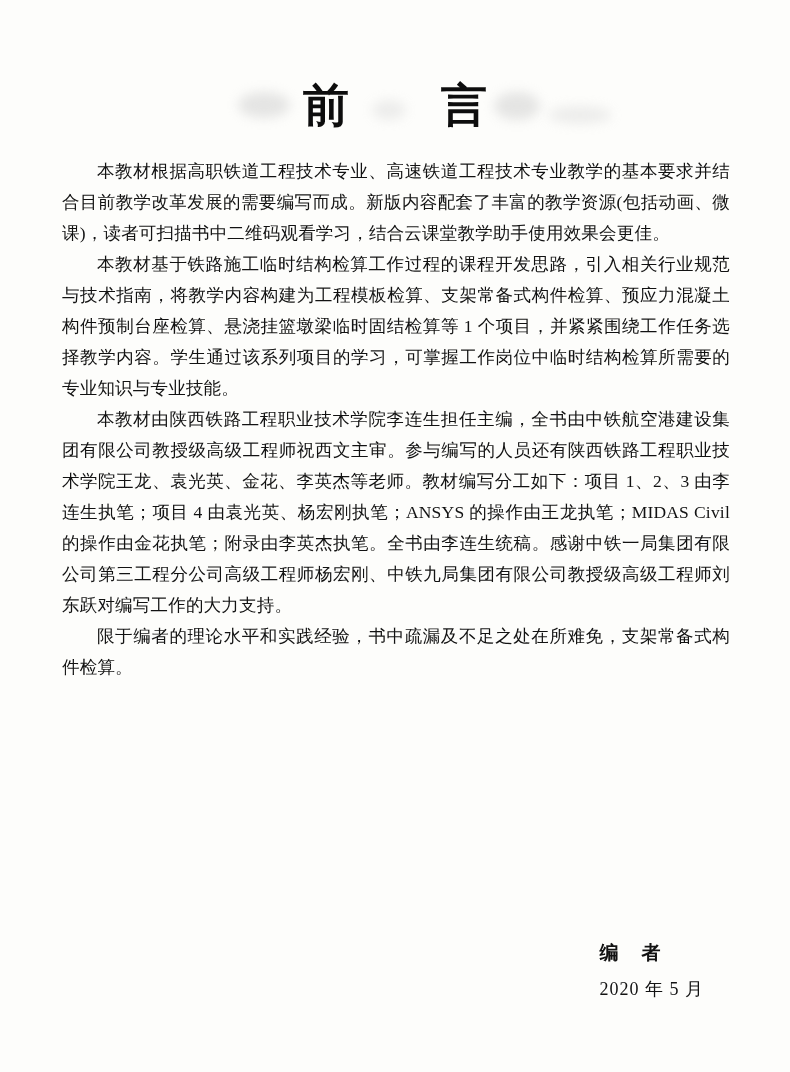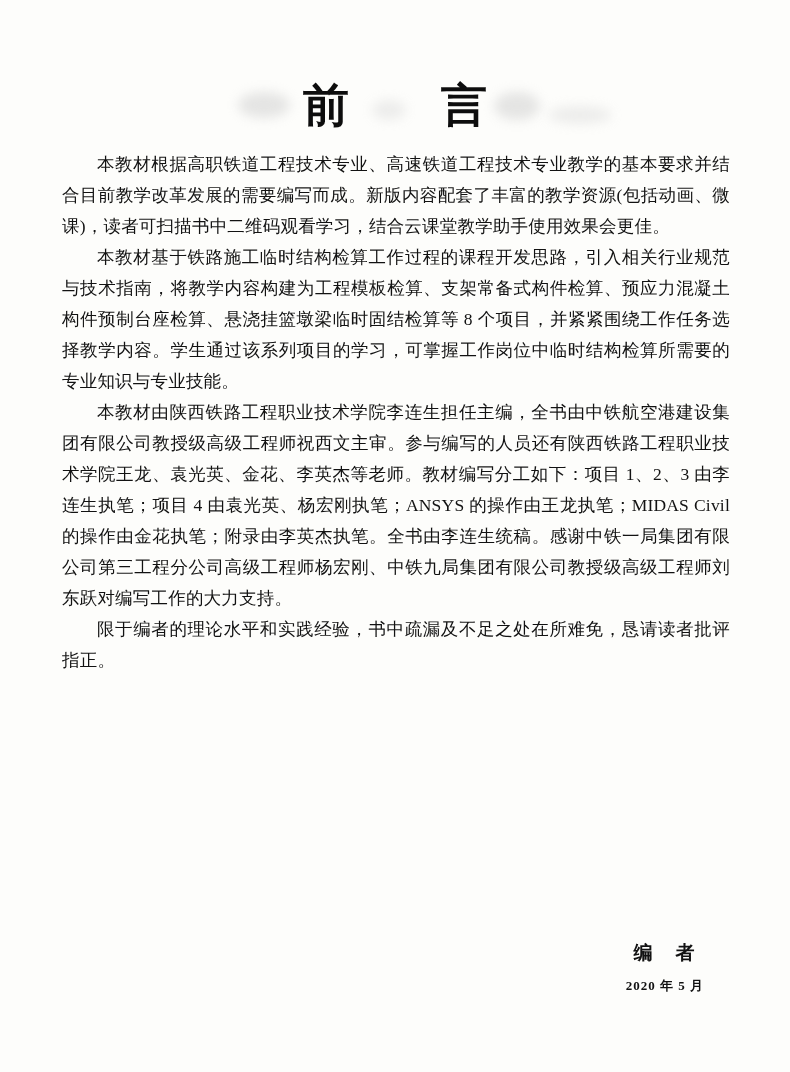--- a/index.html
+++ b/index.html
@@ -40,71 +40,70 @@
     gap: 92px;
     font-family: "Liberation Sans", "DejaVu Sans", sans-serif;
     font-weight: bold;
     font-size: 46px;
     line-height: 1.1;
     color: #0d0d0d;
   }
 
   .body-text {
     position: absolute;
-    top: 149px;
+    top: 156px;
     left: 62px;
     width: 668px;
     font-size: 17.5px;
     line-height: 31px;
     text-align: justify;
     letter-spacing: 0.2px;
   }
   .body-text p {
     margin: 0;
     text-indent: 2em;
   }
 
   .signature-block {
     position: absolute;
     top: 940px;
     right: 86px;
-    text-align: center;
   }
   .signature-block .author {
     font-size: 19px;
     font-weight: bold;
     margin-bottom: 11px;
     letter-spacing: 2px;
   }
   .signature-block .date {
-    font-size: 13px;
-    font-weight: bold;
+    font-size: 18px;
+    font-weight: normal;
     letter-spacing: 1px;
   }
 </style>
 </head>
 <body>
 
 <div class="page">
 
   <div class="smudge s1"></div>
   <div class="smudge s2"></div>
   <div class="smudge s3"></div>
   <div class="smudge s4"></div>
 
   <h1 class="title">
     <span>前</span>
     <span>言</span>
   </h1>
 
   <div class="body-text">
     <p>本教材根据高职铁道工程技术专业、高速铁道工程技术专业教学的基本要求并结合目前教学改革发展的需要编写而成。新版内容配套了丰富的教学资源(包括动画、微课)，读者可扫描书中二维码观看学习，结合云课堂教学助手使用效果会更佳。</p>
-    <p>本教材基于铁路施工临时结构检算工作过程的课程开发思路，引入相关行业规范与技术指南，将教学内容构建为工程模板检算、支架常备式构件检算、预应力混凝土构件预制台座检算、悬浇挂篮墩梁临时固结检算等 8 个项目，并紧紧围绕工作任务选择教学内容。学生通过该系列项目的学习，可掌握工作岗位中临时结构检算所需要的专业知识与专业技能。</p>
+    <p>本教材基于铁路施工临时结构检算工作过程的课程开发思路，引入相关行业规范与技术指南，将教学内容构建为工程模板检算、支架常备式构件检算、预应力混凝土构件预制台座检算、悬浇挂篮墩梁临时固结检算等 1 个项目，并紧紧围绕工作任务选择教学内容。学生通过该系列项目的学习，可掌握工作岗位中临时结构检算所需要的专业知识与专业技能。</p>
     <p>本教材由陕西铁路工程职业技术学院李连生担任主编，全书由中铁航空港建设集团有限公司教授级高级工程师祝西文主审。参与编写的人员还有陕西铁路工程职业技术学院王龙、袁光英、金花、李英杰等老师。教材编写分工如下：项目 1、2、3 由李连生执笔；项目 4 由袁光英、杨宏刚执笔；ANSYS 的操作由王龙执笔；MIDAS Civil 的操作由金花执笔；附录由李英杰执笔。全书由李连生统稿。感谢中铁一局集团有限公司第三工程分公司高级工程师杨宏刚、中铁九局集团有限公司教授级高级工程师刘东跃对编写工作的大力支持。</p>
-    <p>限于编者的理论水平和实践经验，书中疏漏及不足之处在所难免，恳请读者批评指正。</p>
+    <p>限于编者的理论水平和实践经验，书中疏漏及不足之处在所难免，支架常备式构件检算。</p>
   </div>
 
   <div class="signature-block">
     <div class="author">编　者</div>
     <div class="date">2020 年 5 月</div>
   </div>
 
 </div>
 
 </body></html>

